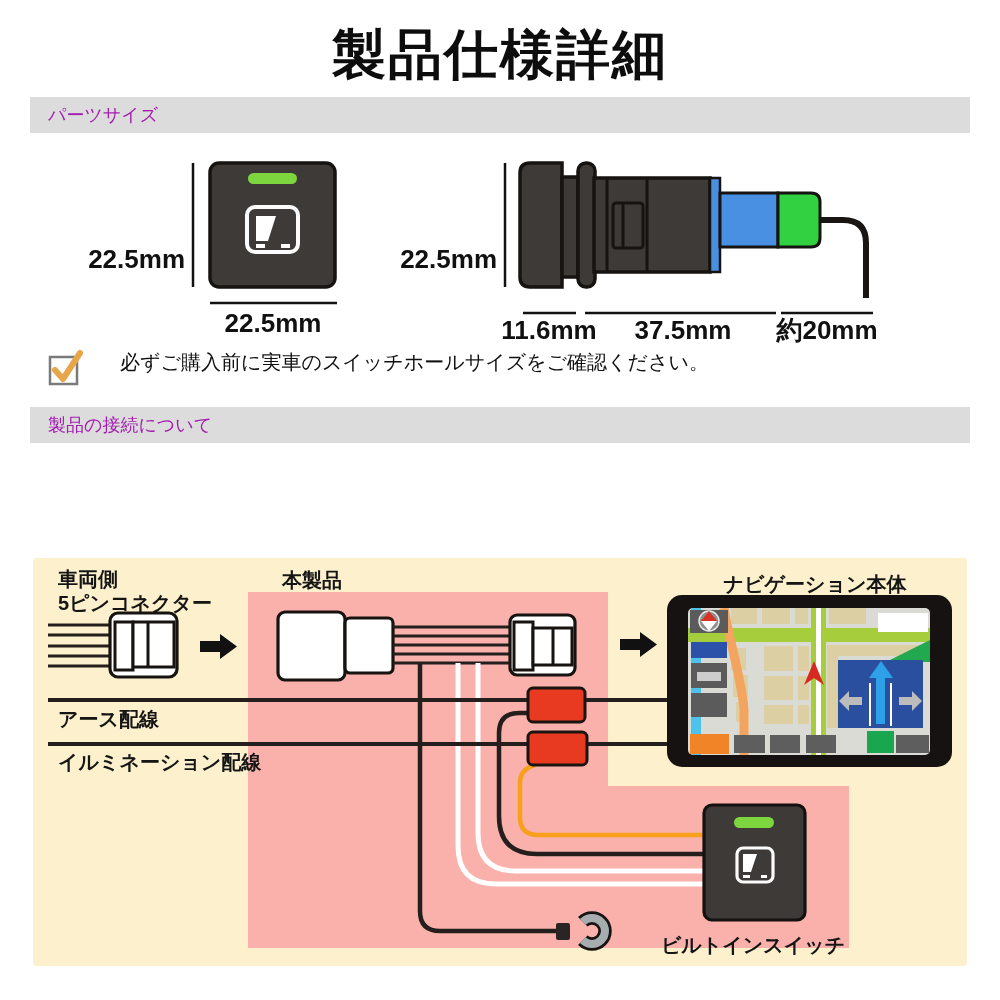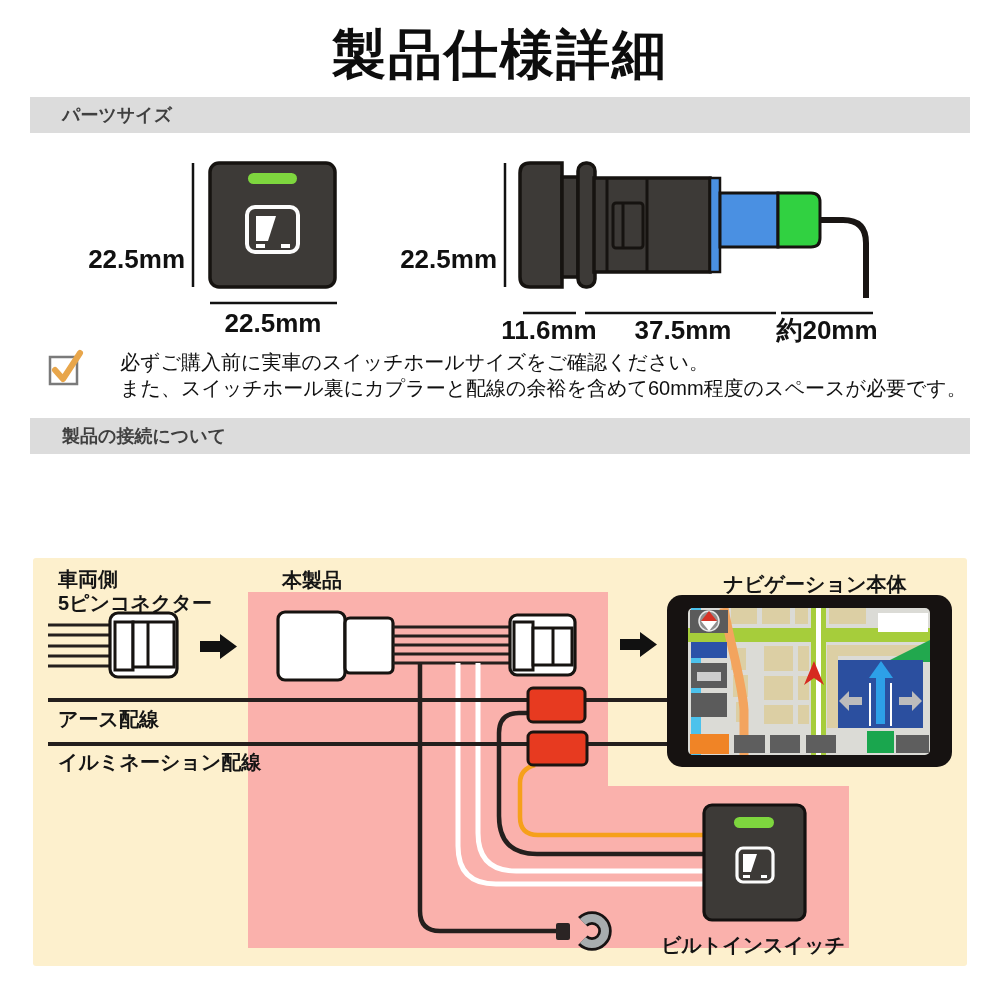--- a/index.html
+++ b/index.html
@@ -1,24 +1,24 @@
 <!DOCTYPE html>
 <html><head>
 <meta charset="utf-8">
 <style>
   html,body{margin:0;padding:0;background:#fff;}
   body{width:1000px;height:1000px;font-family:"Liberation Sans",sans-serif;}
   .page{position:relative;width:1000px;height:1000px;background:#fff;overflow:hidden;border-radius:30px;}
   .title{position:absolute;top:24px;left:0;width:100%;text-align:center;
          font-size:54px;font-weight:900;color:#0d0d0d;letter-spacing:2px;line-height:60px;}
   .bar{position:absolute;left:30px;width:940px;height:36px;background:#dcdcdc;
-       font-size:18px;font-weight:700;color:#404040;line-height:36px;
-       padding-left:32px;box-sizing:border-box;}
+       font-size:18px;font-weight:400;color:#a21caf;line-height:36px;
+       padding-left:18px;box-sizing:border-box;}
   .bar-parts{top:97px;}
-  .bar-conn{top:418px;}
+  .bar-conn{top:407px;}
   .svg-abs{position:absolute;}
   .note-line{position:absolute;left:88px;font-size:20px;font-weight:500;color:#101010;white-space:nowrap;margin-left:32px;}
   .note-line1{top:349px;}
   .note-line2{top:375px;}
   .para{position:absolute;left:48px;top:478px;width:920px;font-size:19.5px;
         line-height:25.5px;font-weight:500;color:#101010;text-align:justify;}
   svg text{font-family:"Liberation Sans",sans-serif;}
   .dim-text{font-size:26px;font-weight:700;fill:#111;}
   .diag-label{font-size:20px;font-weight:700;fill:#151515;}
 </style>
@@ -73,21 +73,20 @@
       <text class="dim-text" x="653" y="199" text-anchor="middle">37.5mm</text>
       <text class="dim-text" x="797" y="199" text-anchor="middle">約20mm</text>
     </g>
   </svg>
 
   <svg class="svg-abs" style="left:46px;top:344px;" width="40" height="46" viewBox="0 0 40 46">
     <rect x="4" y="13" width="27" height="27" fill="#fff" stroke="#7a7a7a" stroke-width="2.5"></rect>
     <path d="M9,26 L17,35 L34,9" fill="none" stroke="#e8a64b" stroke-width="6" stroke-linecap="round" stroke-linejoin="round"></path>
   </svg>
   <div class="note-line note-line1">必ずご購入前に実車のスイッチホールサイズをご確認ください。</div>
-  <div class="note-line note-line2">また、スイッチホール裏にカプラーと配線の余裕を含めて60mm程度のスペースが必要です。</div>
 
   <div class="bar bar-conn">
     <span>製品の接続について</span>
   </div>
 
 
   <svg class="svg-abs" style="left:30px;top:555px;" width="940" height="415" viewBox="0 0 940 415">
     <defs>
       <clipPath id="screenclip">
           <rect x="658" y="53" width="242" height="147" rx="5"></rect>

